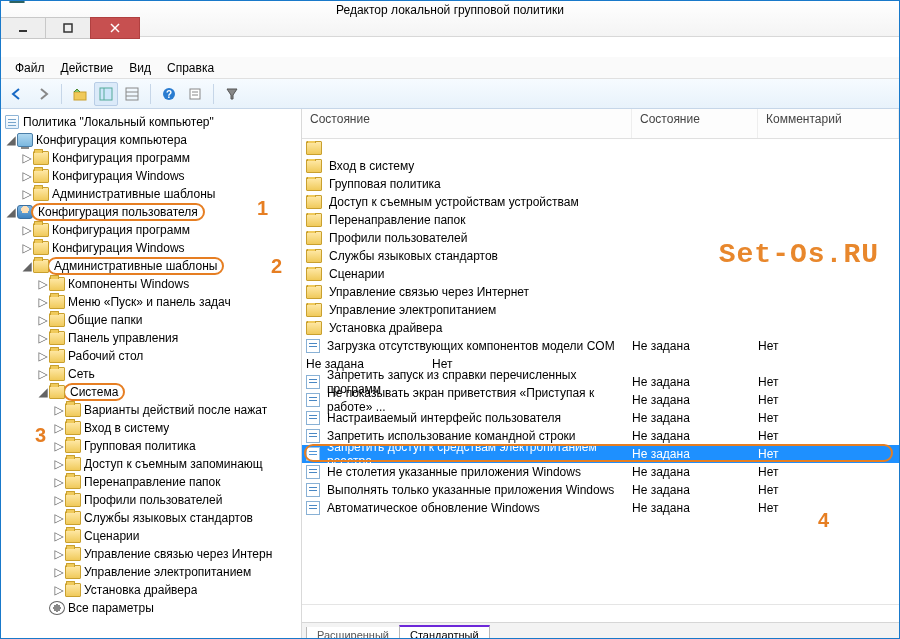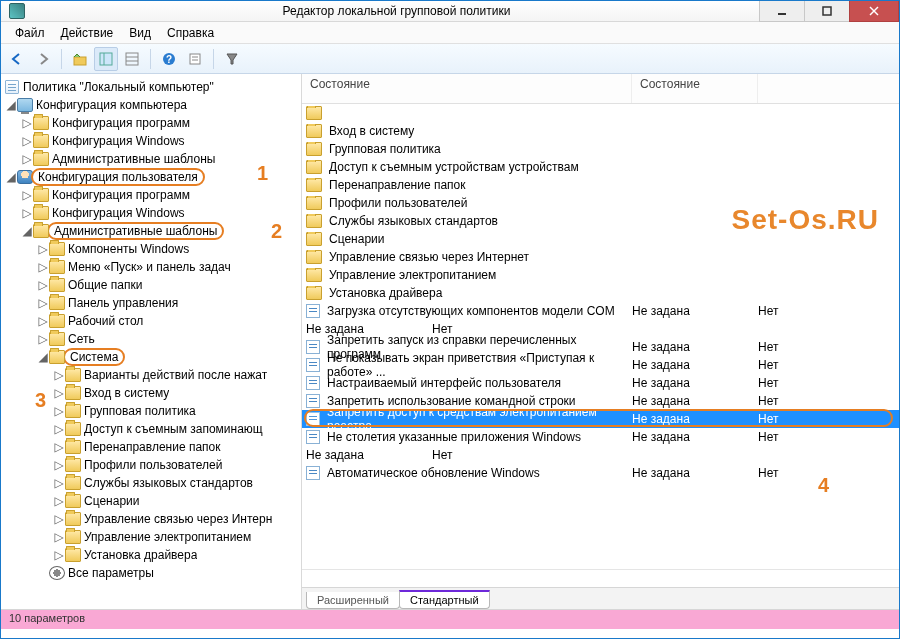--- a/index.html
+++ b/index.html
@@ -1,29 +1,29 @@
 <!DOCTYPE html>
 <html><head>
 <meta charset="utf-8">
 <style>
   * { box-sizing: border-box; margin: 0; padding: 0; }
   html, body { width: 900px; height: 639px; font-family: "Segoe UI", Tahoma, sans-serif; font-size: 12px; background: #fff; color: #000; overflow: hidden; }
   body { border: 1px solid #1979ca; }
 
   
-  .titlebar { height: 21px; background: linear-gradient(#fff,#f4f4f4); display: flex; align-items: center; border-bottom: 1px solid #d8d8d8; position:relative; }
+  .titlebar { height: 36px; background: linear-gradient(#fff,#f4f4f4); display: flex; border-bottom: 1px solid #d8d8d8; position:relative;flex-direction:column; }
   .title-icon { width: 16px; height: 16px; margin: 0 8px; background: linear-gradient(45deg,#5cc3c3,#3a8080); border:1px solid #2d6363; border-radius:2px; }
   .title-text { flex: 1; text-align: center; font-size: 12px; color:#000;}
   .win-btns { display:flex; }
   .win-btn { width: 46px; height: 22px; border:1px solid #c8c8c8; display:flex; align-items:center; justify-content:center; background:#eee; margin-left:-1px; cursor:pointer;}
   .win-close { background:#c75050; color:#fff; width:50px; border-color:#b04040;}
   .win-btn svg { display:block; }
 
   
-  .menubar { height: 22px; display:flex; align-items:center; padding: 0 6px; border-bottom:1px solid #e0e0e0; background:#fafafa;}
+  .menubar { height: 22px; display:flex; align-items:center; padding: 0 6px; border-bottom:1px solid #e0e0e0; background:#fafafa;margin-top:20px;}
   .menu-item { padding: 2px 8px; cursor:default; }
 
   
   .toolbar { height: 30px; background: linear-gradient(#f6fbff,#e8f2fb); border-bottom:1px solid #c6d6e8; display:flex; align-items:center; padding:0 4px; gap:2px;}
   .tool-btn { width:24px; height:24px; display:flex; align-items:center; justify-content:center; border:1px solid transparent; border-radius:2px; cursor:pointer;}
   .tool-btn.active { border-color:#b8cde6; background:#dbeaf9;}
   .tool-sep { width:1px; height:20px; background:#c6d6e8; margin:0 4px; }
 
   
   .main { display:flex; height: calc(100% - 30px - 22px - 30px - 20px); }
@@ -72,21 +72,21 @@
   .hscroll-inner{ width:1200px; height:1px;}
 
   .tabs { height:22px; border-top:1px solid #d6d6d6; background:#f3f3f3; display:flex; align-items:flex-end; padding-left:4px; gap:0;}
   .tab { background:#fff; border:1px solid #b8b8b8; border-top:none; border-radius:0 0 4px 4px; padding:2px 10px; font-size:11px; margin-right:-1px; cursor:pointer;}
   .tab.inactive { color:#555;}
   .tab.active { color:#000; border-top:2px solid #6d28d9; margin-top:-1px;}
 
   
   .statusbar { height:20px; background:#f9a8d4; border-top:1px solid #d6d6d6; padding:2px 8px; font-size:11px; color:#333;}
 
-  .watermark { position:absolute; right:20px; top:130px; font-family:Liberation Sans, sans-serif; font-size:28px; font-weight:bold; color:#e8872c; letter-spacing:1px; pointer-events:none;}
+  .watermark { position:absolute; right:20px; top:130px; font-family:Liberation Mono, monospace; font-size:28px; font-weight:bold; color:#e8872c; letter-spacing:1px; pointer-events:none;}
 </style>
 </head>
 <body>
 
 <div class="titlebar">
   <div class="title-icon"></div>
   <div class="title-text">Редактор локальной групповой политики</div>
   <div class="win-btns">
     <div class="win-btn">
         <svg width="10" height="10">
@@ -407,20 +407,21 @@
 
     <div class="anno-num" style="top:88px; left:256px;">1</div>
     <div class="anno-num" style="top:146px; left:270px;">2</div>
     <div class="anno-num" style="top:315px; left:34px;">3</div>
   </div>
 
   <div class="list-pane" style="position:relative;">
     <div class="list-header">
       <div class="col-h col-name">Состояние</div>
       <div class="col-h col-state">Состояние</div>
+      <div class="col-h col-comment">Комментарий</div>
     </div>
     <div class="list-body" id="list-body">
         <div class="list-row">
           <div class="cell-name">
             <span class="folder"></span>
           </div>
           <div class="cell-state"></div>
           <div class="cell-comment"></div>
         </div>
         <div class="list-row">
@@ -557,20 +558,24 @@
         </div>
         <div class="list-row ">
           <div class="cell-name">
             <span class="noteicon"></span>
             <span>Не столетия указанные приложения Windows</span>
           </div>
           <div class="cell-state">Не задана</div>
           <div class="cell-comment">Нет</div>
         </div>
         <div class="list-row ">
+          <div class="cell-name">
+            <span class="noteicon"></span>
+            <span>Выполнять только указанные приложения Windows</span>
+          </div>
           <div class="cell-state">Не задана</div>
           <div class="cell-comment">Нет</div>
         </div>
         <div class="list-row ">
           <div class="cell-name">
             <span class="noteicon"></span>
             <span>Автоматическое обновление Windows</span>
           </div>
           <div class="cell-state">Не задана</div>
           <div class="cell-comment">Нет</div>

